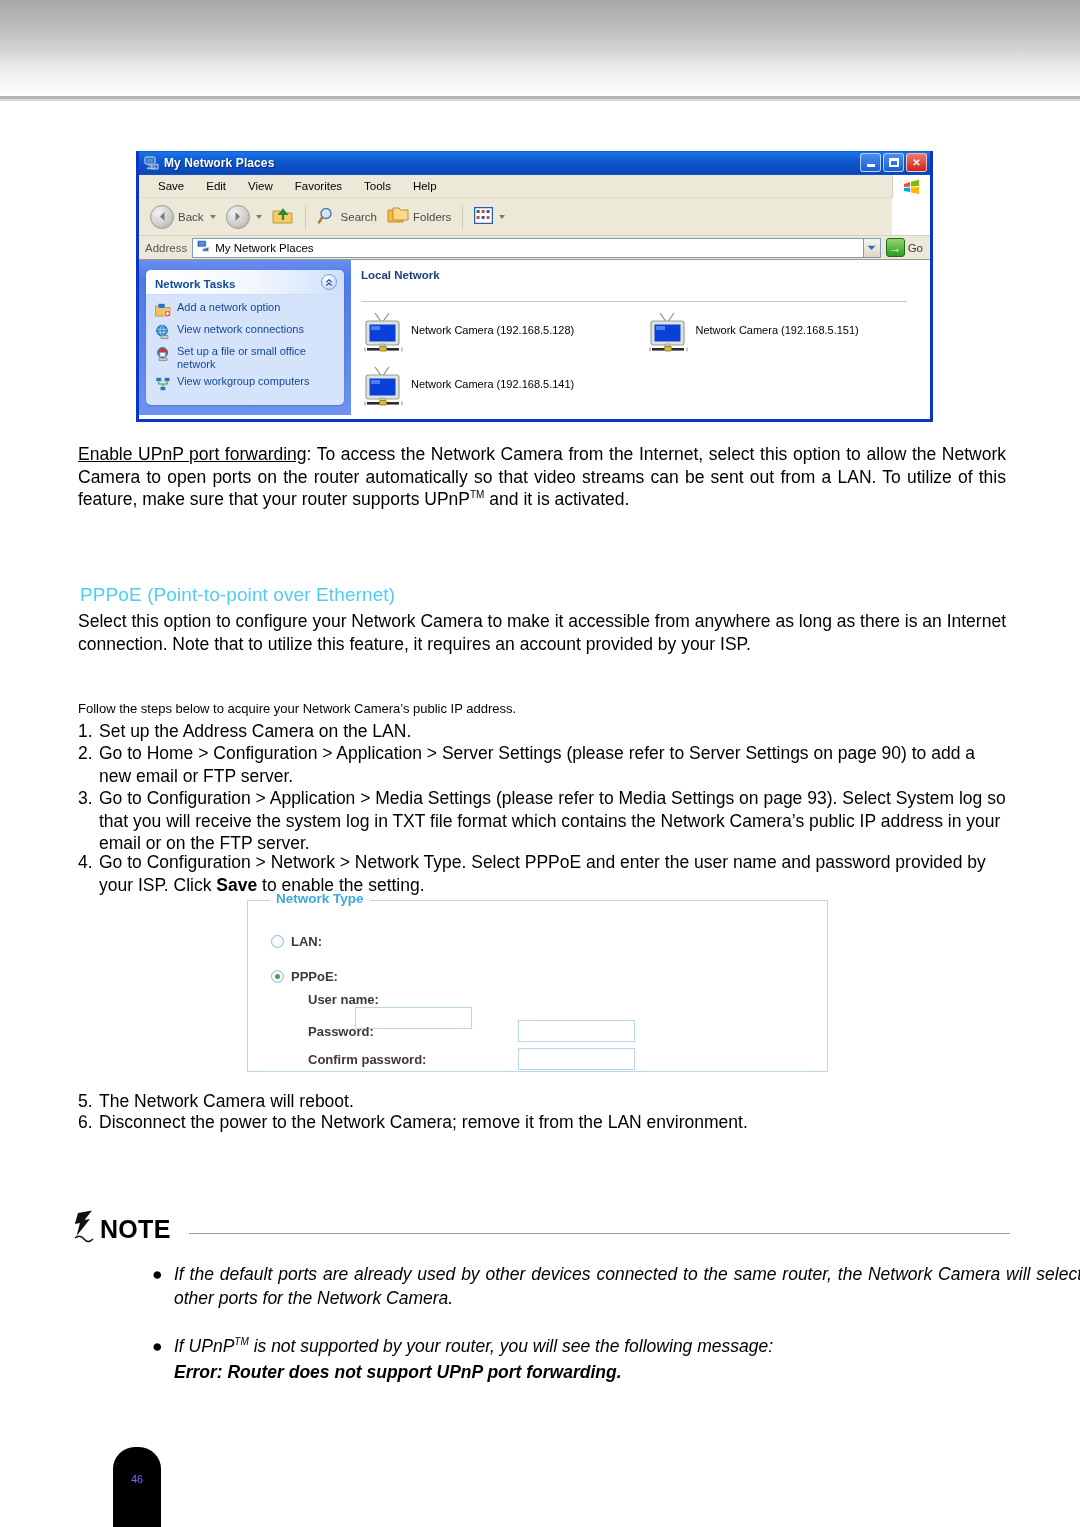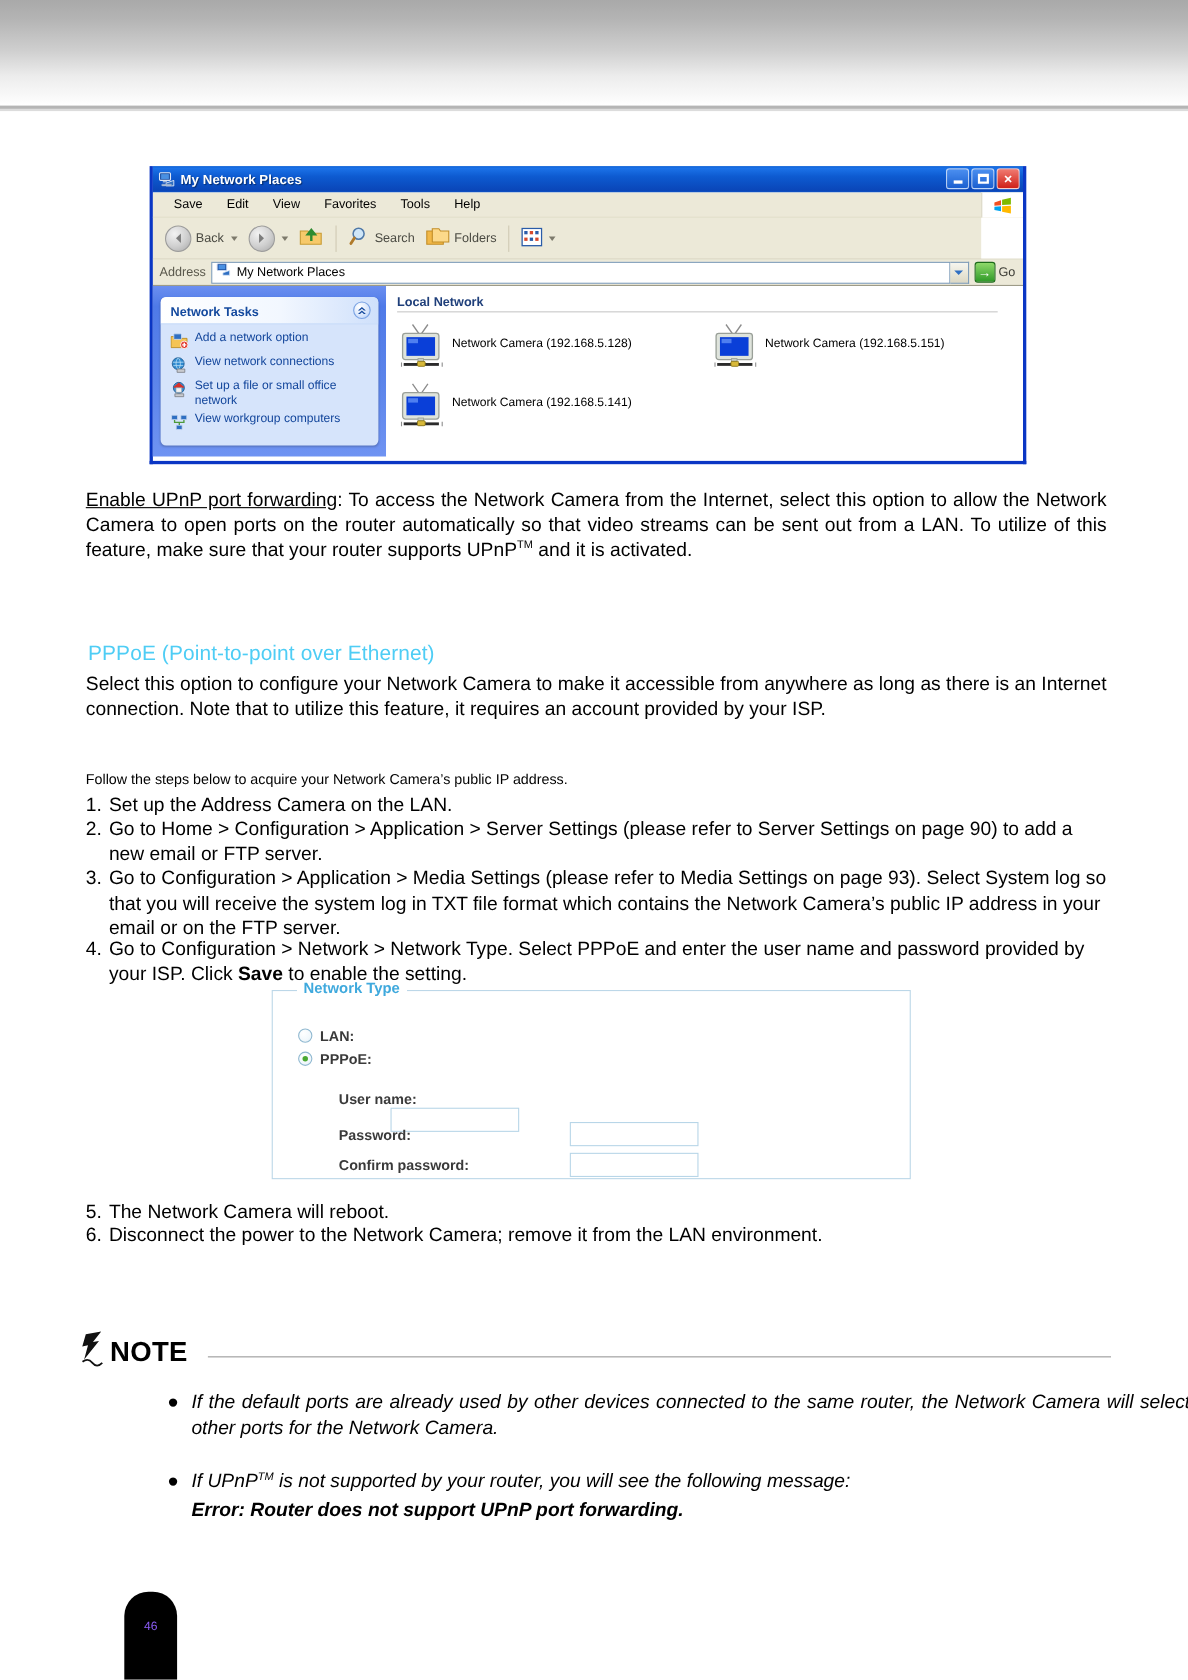--- a/index.html
+++ b/index.html
@@ -127,21 +127,21 @@
     background:radial-gradient(circle at 35% 30%,#ffffff,#cfe0fb 70%, #9dbdf0 100%);
     border:1px solid #7ba3e3; display:flex; align-items:center; justify-content:center;
     color:#14499e; font-size:9px; font-weight:bold; line-height:1;
   }
   #tasks-list { padding:6px 6px 8px 9px; }
   .task-row { display:flex; align-items:flex-start; gap:6px; margin-bottom:5px; }
   .task-icon { width:16px; height:16px; flex:0 0 16px; margin-top:1px; }
   .task-label { font-size:11px; color:#12459b; line-height:1.15; }
 
   #main-pane { flex:1 1 auto; background:#fff; padding:9px 0 0 10px; position:relative; }
-  #local-network-hdr { font-size:11.5px; font-weight:bold; color:#1f3f7a; margin-bottom:2px; }
+  #local-network-hdr { font-size:11.5px; font-weight:bold; color:#1f3f7a; margin-bottom:20px; }
   #lnhdr-rule { height:1px; background:#c8c8c8; width:96%; margin-bottom:9px; }
   #device-grid { display:flex; flex-wrap:wrap; }
   .device { display:flex; align-items:flex-start; gap:5px; width:50%; margin-bottom:10px; }
   .device-wide { width:100%; }
   .dev-icon { width:45px; height:44px; flex:0 0 45px; }
   .dev-label { font-size:11px; color:#000; margin-top:13px; white-space:nowrap; }
 
   
   .body-para {
     position:absolute; left:78px; width:928px;
@@ -500,21 +500,21 @@
 </div>
 
 <div id="nettype-box">
   <span id="nettype-legend">Network Type</span>
 
   <div class="radio-row" style="left:23px; top:33px;">
     <span class="radio"></span>
     <span class="radio-label">LAN:</span>
   </div>
 
-  <div class="radio-row" style="left:23px; top:54px;">
+  <div class="radio-row" style="left:23px; top:68px;">
     <span class="radio checked">
         <span class="dot"></span>
       </span>
     <span class="radio-label">PPPoE:</span>
   </div>
 
   <div class="field-row" style="left:60px; top:91px;flex-direction:column;">
     <span class="field-label">User name:</span>
     <span class="field-input"></span>
   </div>

